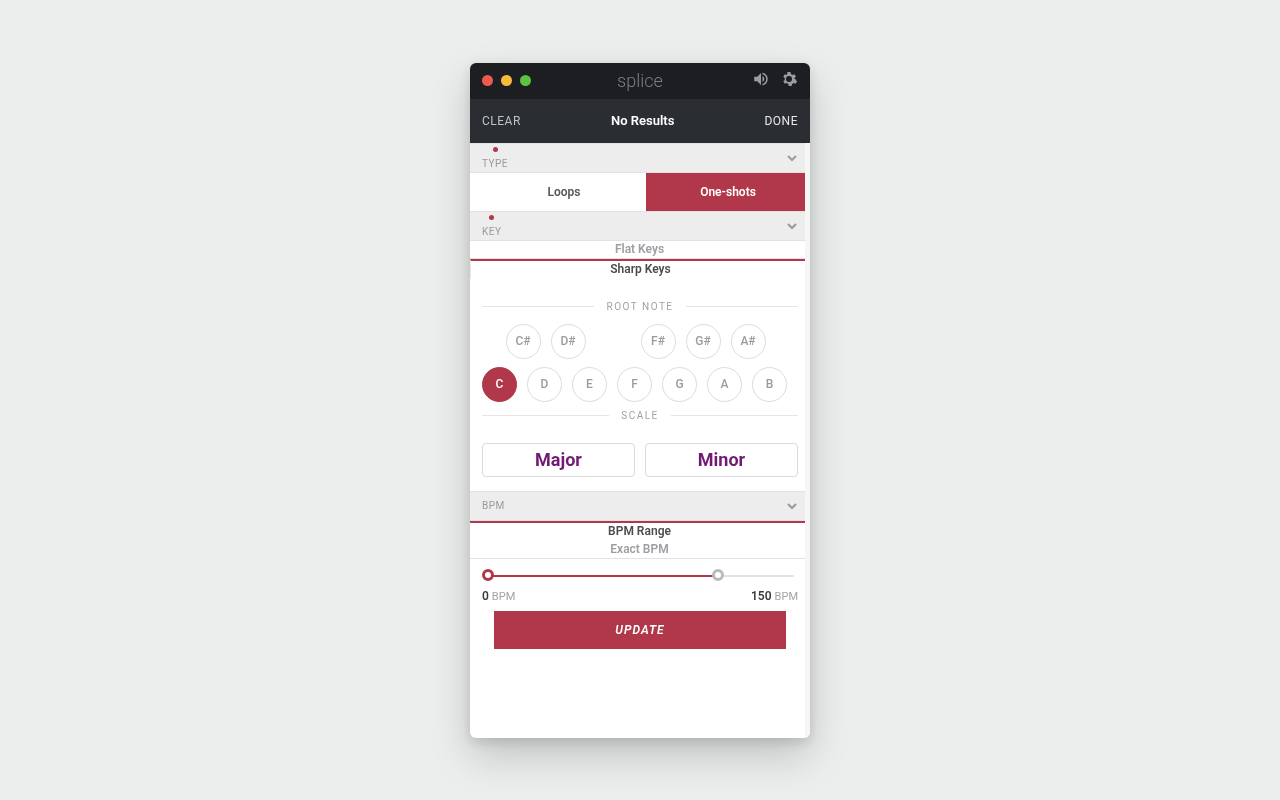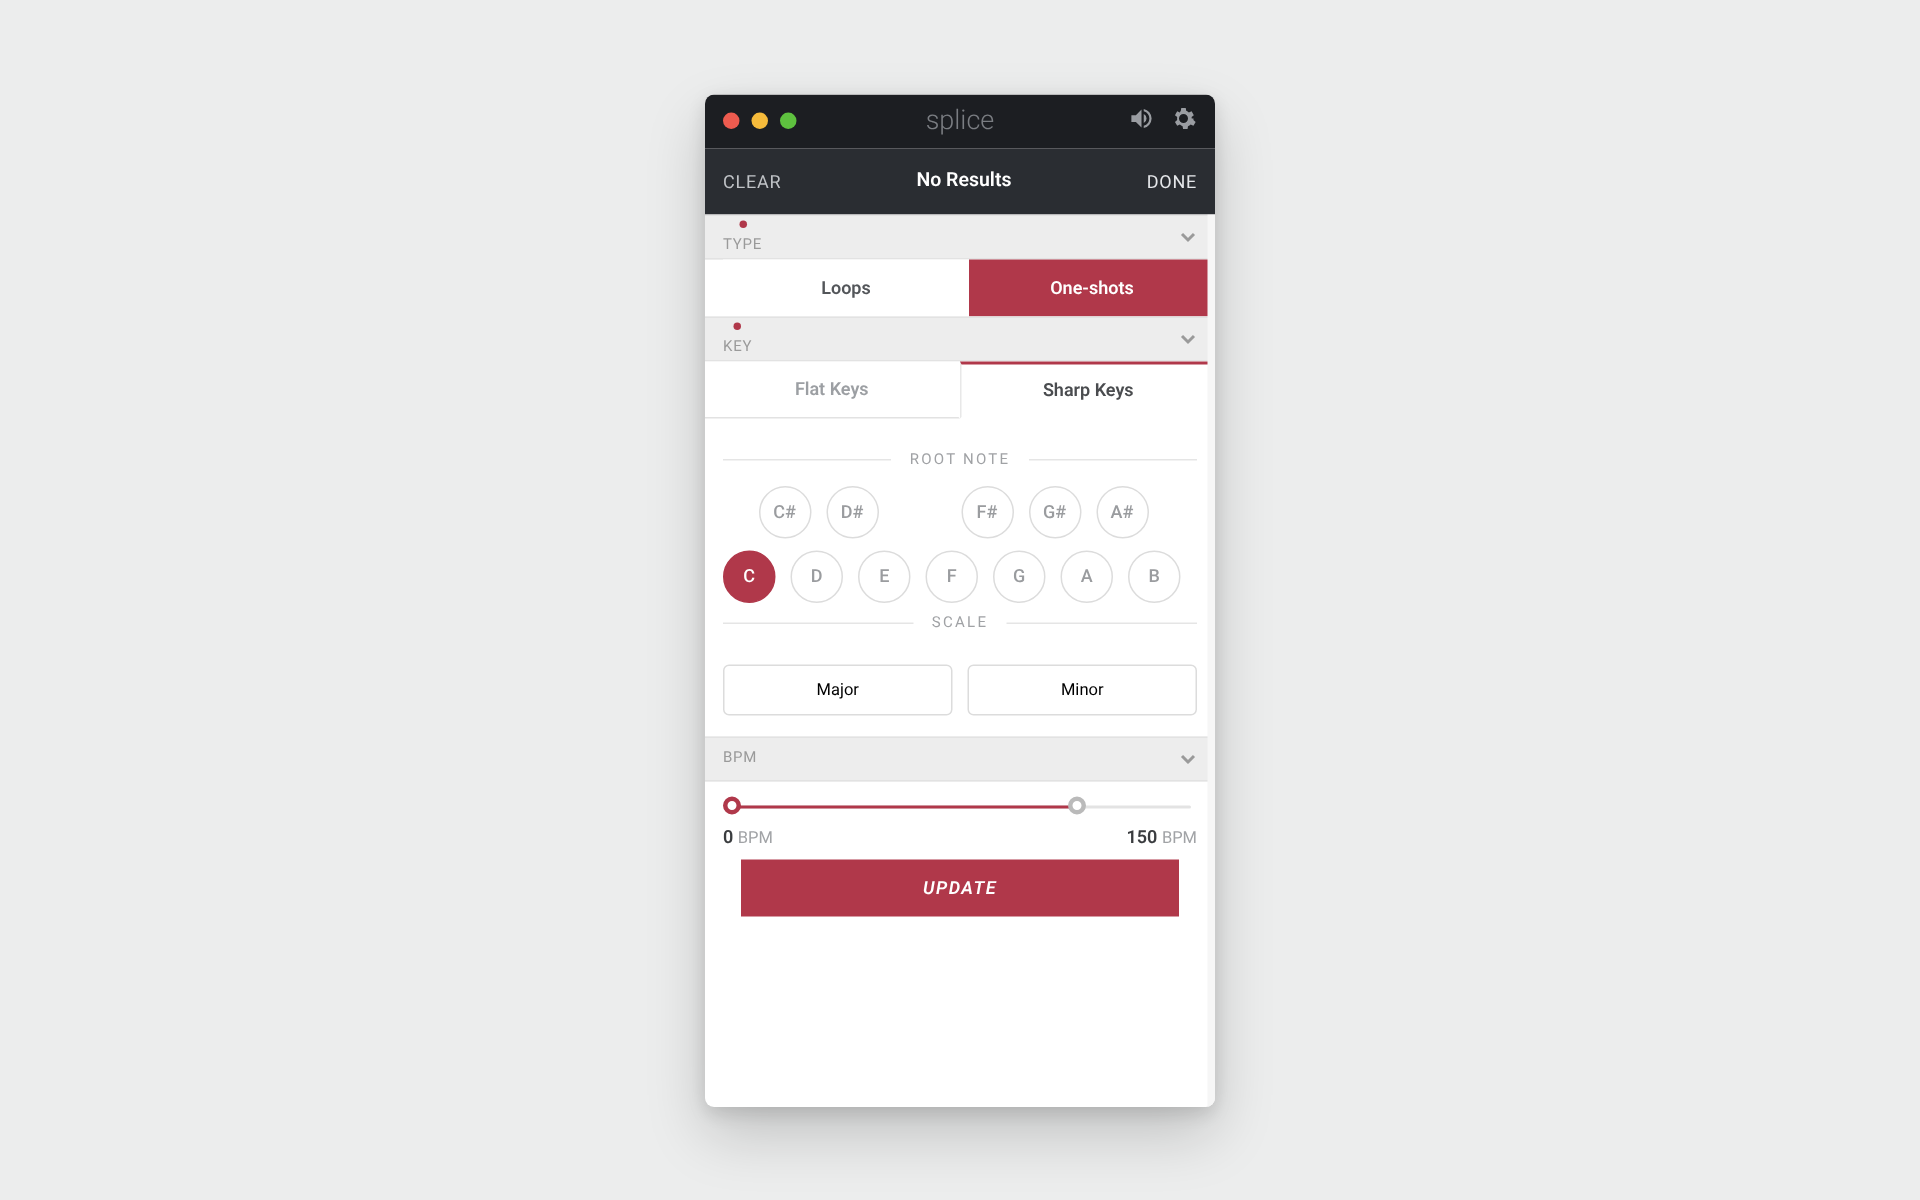--- a/index.html
+++ b/index.html
@@ -94,20 +94,21 @@
   font-weight: 600;
   cursor: pointer;
 }
 .type-toggle .opt.inactive { background: #fff; color: #53565a; margin-left: 12px; }
 .type-toggle .opt.active { background: #b0384a; color: #fff; }
 
 .tabs {
   display: flex;
   height: 38px;
   background: #fff;
+  flex-direction: column;
 }
 .tabs .tab {
   flex: 1;
   display: flex;
   align-items: center;
   justify-content: center;
   font-size: 12px;
   font-weight: 600;
   color: #4a4c4f;
   cursor: pointer;
@@ -154,21 +155,21 @@
 .note.spacer { border: none; cursor: default; background: transparent; }
 .note.selected { background: #b0384a; border-color: #b0384a; color: #fff; }
 
 .scale-row { display: flex; gap: 10px; padding: 0 12px 14px; }
 .scale-btn {
   flex: 1;
   height: 34px;
   border: 1.5px solid #dcdcdc;
   border-radius: 4px;
   display: flex; align-items: center; justify-content: center;
-  font-size: 11px; color: #000000; font-weight: 400;
+  font-size: 18px; color: #701a75; font-weight: 700;
   cursor: pointer;
   background: #fff;
 }
 
 .slider-area { padding: 14px 12px 12px; }
 .slider-track { position: relative; height: 6px; margin: 0 4px 10px;}
 .slider-rail { position: absolute; top: 2px; left: 0; right: 0; height: 2px; background: #e3e3e3; border-radius: 2px;}
 .slider-fill { position: absolute; top: 2px; left: 0; width: 76%; height: 2px; background: #b0384a; border-radius: 2px;}
 .slider-handle {
   position: absolute; top: -4px; width: 12px; height: 12px; border-radius: 50%;
@@ -291,20 +292,24 @@
       <div class="scale-btn">Minor</div>
     </div>
 
     <div class="section-header">
       <div class="label">
           <span>BPM</span>
         </div>
       <svg class="chevron" viewBox="0 0 12 12">
           <polyline points="2,4 6,8 10,4"></polyline>
         </svg>
+    </div>
+    <div class="tabs">
+      <div class="tab active">BPM Range</div>
+      <div class="tab inactive">Exact BPM</div>
     </div>
 
     <div class="slider-area">
       <div class="slider-track">
         <div class="slider-rail"></div>
         <div class="slider-fill"></div>
         <div class="slider-handle left"></div>
         <div class="slider-handle right"></div>
       </div>
       <div class="bpm-labels">

